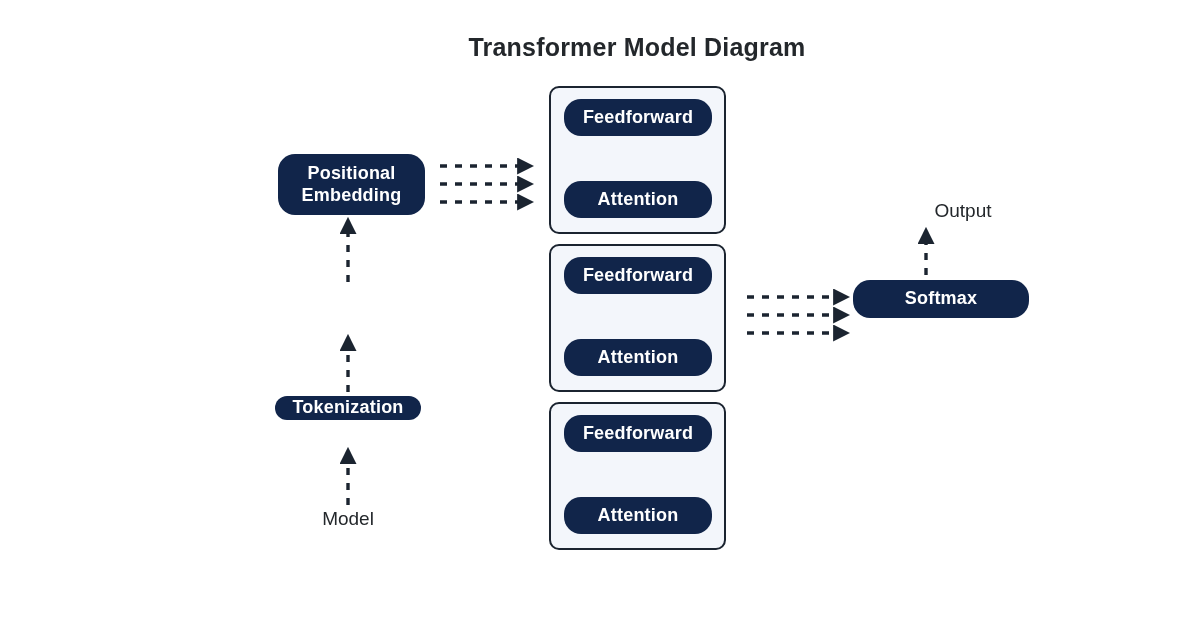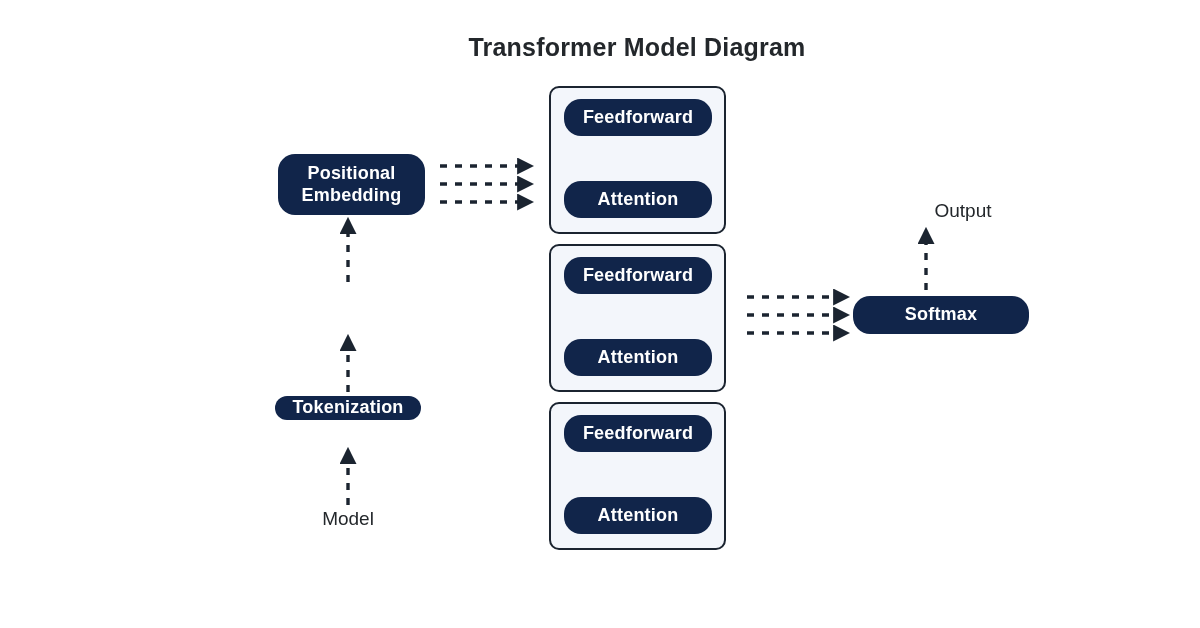--- a/index.html
+++ b/index.html
@@ -154,18 +154,18 @@
   <div class="navy-box" style="left:527px; top:181px; width:148px; height:37px; font-size:18px;">Attention</div>
 
   <div class="tblock" style="left:512px; top:244px; width:177px; height:148px;"></div>
   <div class="navy-box" style="left:527px; top:257px; width:148px; height:37px; font-size:18px;">Feedforward</div>
   <div class="navy-box" style="left:527px; top:339px; width:148px; height:37px; font-size:18px;">Attention</div>
 
   <div class="tblock" style="left:512px; top:402px; width:177px; height:148px;"></div>
   <div class="navy-box" style="left:527px; top:415px; width:148px; height:37px; font-size:18px;">Feedforward</div>
   <div class="navy-box" style="left:527px; top:497px; width:148px; height:37px; font-size:18px;">Attention</div>
 
-  <div class="navy-box" style="left:816px; top:296px; width:176px; height:38px; font-size:18px;">Softmax</div>
+  <div class="navy-box" style="left:816px; top:280px; width:176px; height:38px; font-size:18px;">Softmax</div>
 
   <div class="plain-label" style="left:866px; top:200px; width:120px; font-size:19px;">Output</div>
 
 
 </div>
 
 </body></html>

